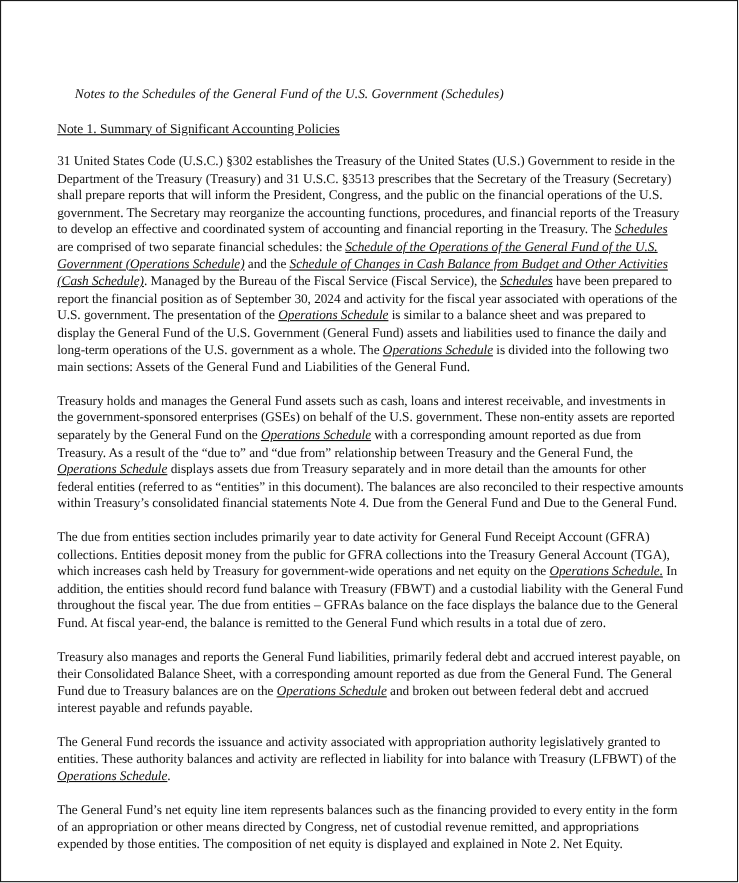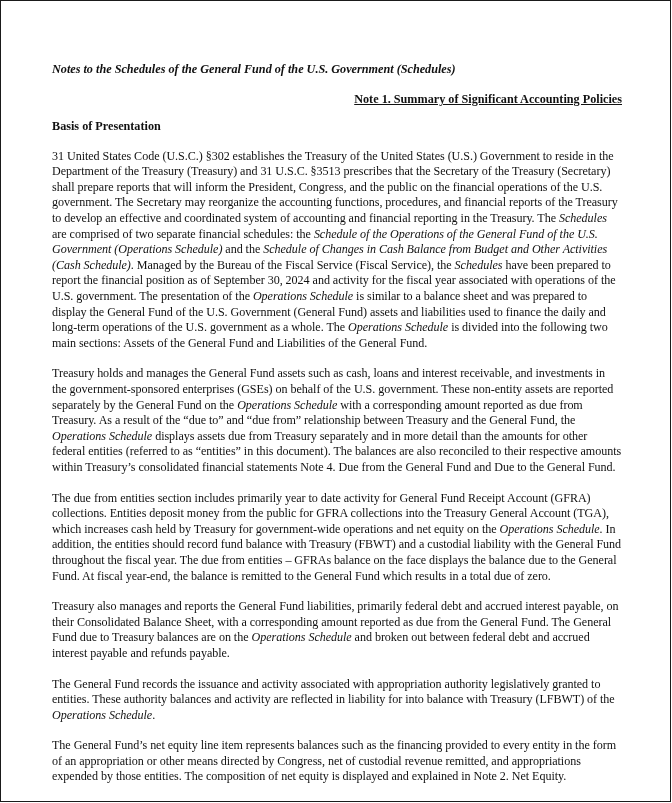--- a/index.html
+++ b/index.html
@@ -12,35 +12,34 @@
     background: #ffffff;
     font-family: "Liberation Serif", serif;
     color: #111;
     font-size: 12.1px;
     line-height: 15.6px;
   }
   .content {
     position: absolute;
     left: 51px; top: 61px; width: 570px;
   }
-  .title { font-weight: bold; font-style: italic; margin: 0; font-size: 12.2px; line-height: 15.5px; }
-  .note-heading { font-weight: bold; text-decoration: underline; margin: 14px 0 0 0; font-size: 12.2px; text-align: right; }
+  .title { font-weight: normal; font-style: italic; margin: 16px; font-size: 12.2px; line-height: 15.5px; }
+  .note-heading { font-weight: normal; text-decoration: underline; margin: 14px 0 0 0; font-size: 12.2px; }
   .section-heading { font-weight: bold; margin: 12px 0 0 0; font-size: 12.2px; }
   p.para { margin: 15px 0 0 0; text-align: left; letter-spacing: -0.05px; }
   p.para:first-of-type { margin-top: 14px; }
-  em { font-style: italic; }
+  em { font-style: italic; text-decoration: underline; }
 </style>
 </head>
 <body>
 
 <div class="page">
   <div class="content">
     <div class="title">Notes to the Schedules of the General Fund of the U.S. Government (Schedules)</div>
     <div class="note-heading">Note 1. Summary of Significant Accounting Policies</div>
-    <div class="section-heading">Basis of Presentation</div>
     <div id="paragraphs">
       <p class="para"><span>31 United States Code (U.S.C.) §302 establishes the Treasury of the United States (U.S.) Government to reside in the Department of the Treasury (Treasury) and 31 U.S.C. §3513 prescribes that the Secretary of the Treasury (Secretary) shall prepare reports that will inform the President, Congress, and the public on the financial operations of the U.S. government. The Secretary may reorganize the accounting functions, procedures, and financial reports of the Treasury to develop an effective and coordinated system of accounting and financial reporting in the Treasury. The </span><em>Schedules</em><span> are comprised of two separate financial schedules: the </span><em>Schedule of the Operations of the General Fund of the U.S. Government (Operations Schedule)</em><span> and the </span><em>Schedule of Changes in Cash Balance from Budget and Other Activities (Cash Schedule)</em><span>. Managed by the Bureau of the Fiscal Service (Fiscal Service), the </span><em>Schedules</em><span> have been prepared to report the financial position as of September 30, 2024 and activity for the fiscal year associated with operations of the U.S. government. The presentation of the </span><em>Operations Schedule</em><span> is similar to a balance sheet and was prepared to display the General Fund of the U.S. Government (General Fund) assets and liabilities used to finance the daily and long-term operations of the U.S. government as a whole. The </span><em>Operations Schedule</em><span> is divided into the following two main sections: Assets of the General Fund and Liabilities of the General Fund.</span></p>
       <p class="para"><span>Treasury holds and manages the General Fund assets such as cash, loans and interest receivable, and investments in the government-sponsored enterprises (GSEs) on behalf of the U.S. government. These non-entity assets are reported separately by the General Fund on the </span><em>Operations Schedule</em><span> with a corresponding amount reported as due from Treasury. As a result of the “due to” and “due from” relationship between Treasury and the General Fund, the </span><em>Operations Schedule</em><span> displays assets due from Treasury separately and in more detail than the amounts for other federal entities (referred to as “entities” in this document). The balances are also reconciled to their respective amounts within Treasury’s consolidated financial statements Note 4. Due from the General Fund and Due to the General Fund.</span></p>
       <p class="para"><span>The due from entities section includes primarily year to date activity for General Fund Receipt Account (GFRA) collections. Entities deposit money from the public for GFRA collections into the Treasury General Account (TGA), which increases cash held by Treasury for government-wide operations and net equity on the </span><em>Operations Schedule.</em><span> In addition, the entities should record fund balance with Treasury (FBWT) and a custodial liability with the General Fund throughout the fiscal year. The due from entities – GFRAs balance on the face displays the balance due to the General Fund. At fiscal year-end, the balance is remitted to the General Fund which results in a total due of zero.</span></p>
       <p class="para"><span>Treasury also manages and reports the General Fund liabilities, primarily federal debt and accrued interest payable, on their Consolidated Balance Sheet, with a corresponding amount reported as due from the General Fund. The General Fund due to Treasury balances are on the </span><em>Operations Schedule</em><span> and broken out between federal debt and accrued interest payable and refunds payable.</span></p>
       <p class="para"><span>The General Fund records the issuance and activity associated with appropriation authority legislatively granted to entities. These authority balances and activity are reflected in liability for into balance with Treasury (LFBWT) of the </span><em>Operations Schedule</em><span>.</span></p>
       <p class="para"><span>The General Fund’s net equity line item represents balances such as the financing provided to every entity in the form of an appropriation or other means directed by Congress, net of custodial revenue remitted, and appropriations expended by those entities. The composition of net equity is displayed and explained in Note 2. Net Equity.</span></p>
 
     </div>
   </div>

